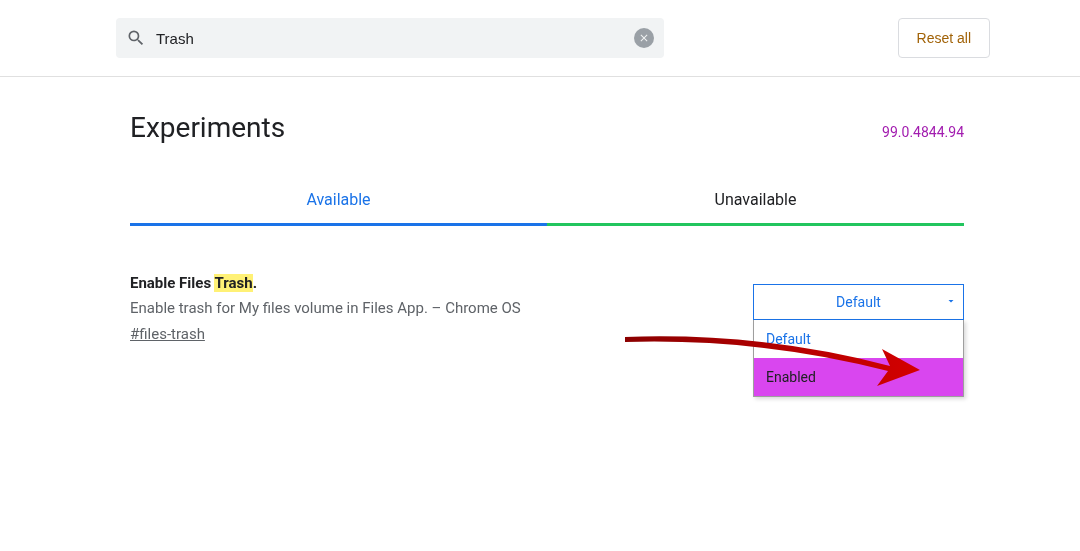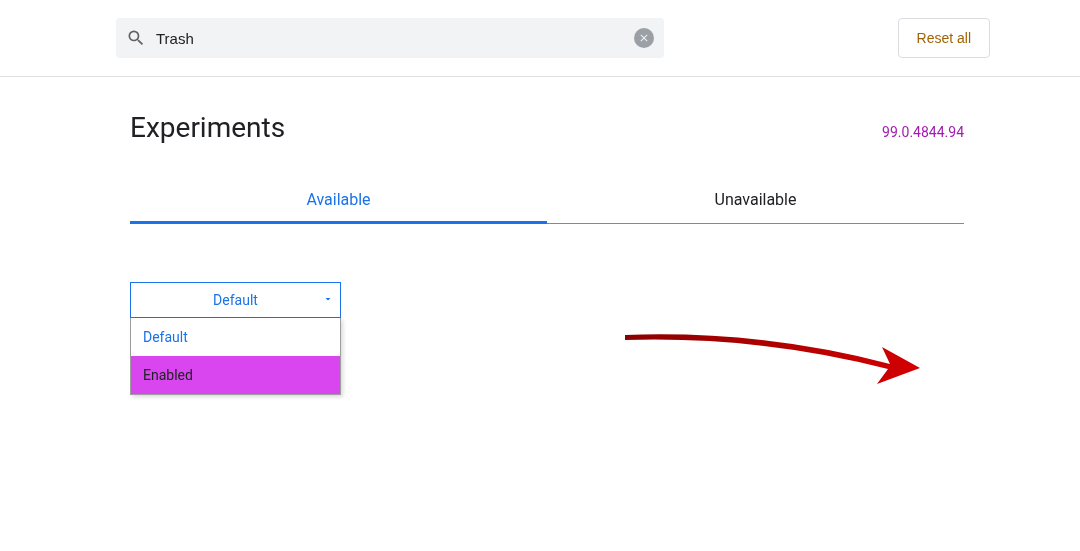--- a/index.html
+++ b/index.html
@@ -72,21 +72,21 @@
     .tabs {
       display: flex;
       margin-top: 46px;
     }
     .tab {
       flex: 1;
       text-align: center;
       padding-bottom: 14px;
       font-size: 16px;
       cursor: pointer;
-      border-bottom: 1px solid #22c55e;
+      border-bottom: 3px solid #22c55e;
     }
     .tab.active {
       color: #1a73e8;
       border-bottom: 3px solid #1a73e8;
       padding-bottom: 12px;
     }
     .tab.inactive { color: #202124; }
     .flag-row {
       display: flex;
       margin-top: 48px;
@@ -167,20 +167,27 @@
     <div class="spacer"></div>
     <div class="version">99.0.4844.94</div>
   </div>
 
   <div class="tabs">
     <div class="tab active">Available</div>
     <div class="tab inactive">Unavailable</div>
   </div>
 
   <div class="flag-row">
+    <div class="flag-text">
+      <div class="flag-title">
+        <span>Enable Files </span><span class="hl">Trash</span><span>.</span>
+      </div>
+      <div class="flag-desc">Enable trash for My files volume in Files App. – Chrome OS</div>
+      <a class="flag-hash">#files-trash</a>
+    </div>
 
     <div class="select-wrap">
       <div class="select-box">
         <span>Default</span>
         <span class="chevron"><svg viewBox="0 0 24 24">
               <path d="M7 10l5 5 5-5z"></path>
             </svg></span>
       </div>
       <div class="dropdown">
         <div class="option">Default</div>

